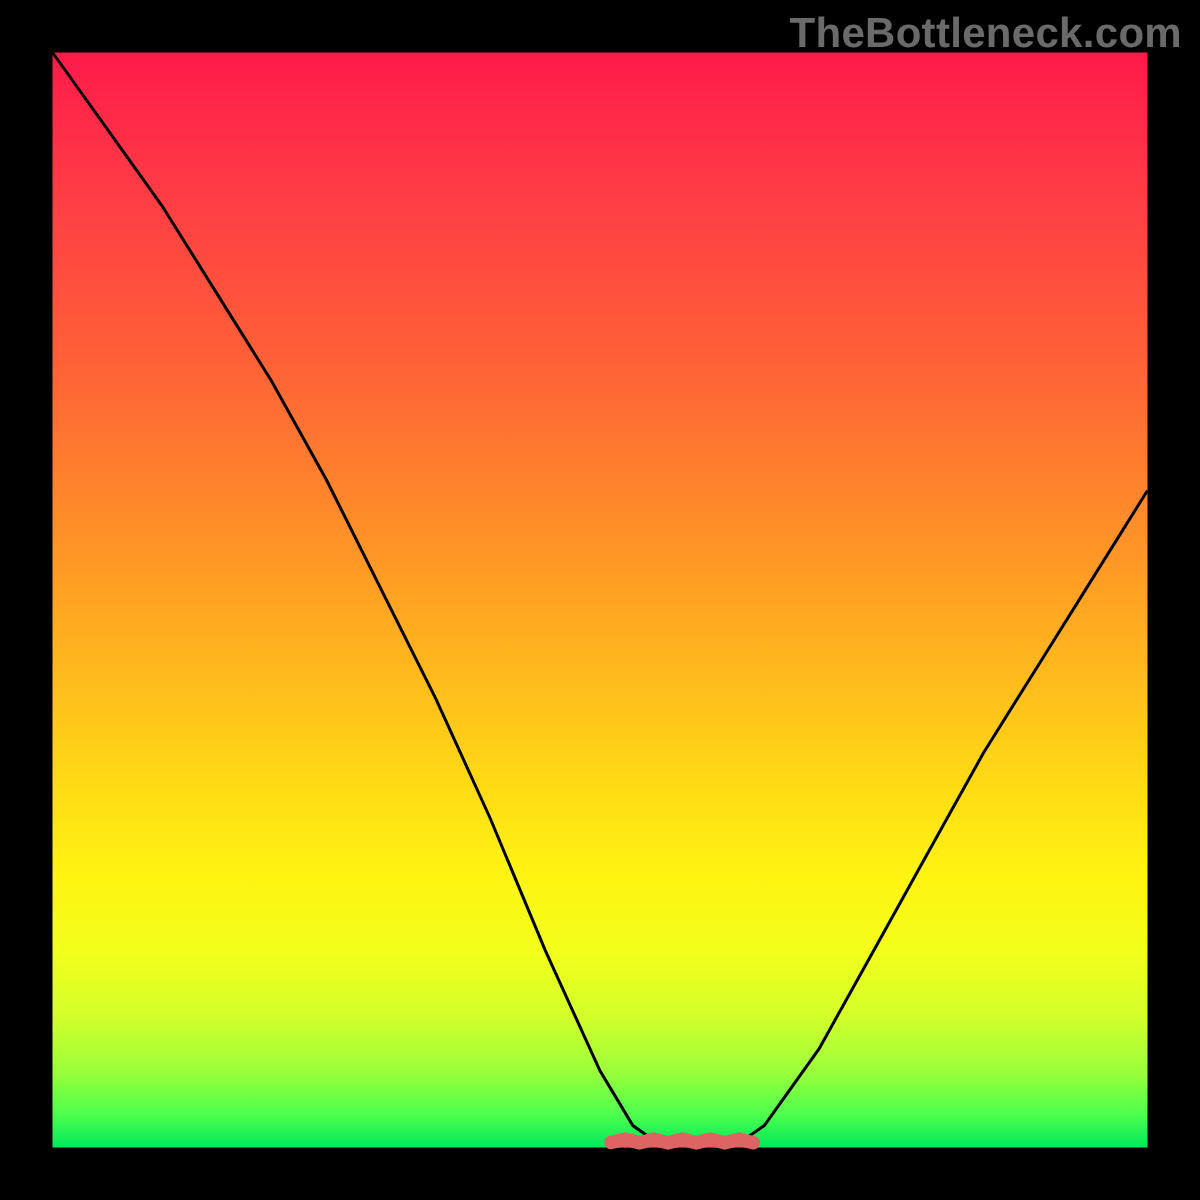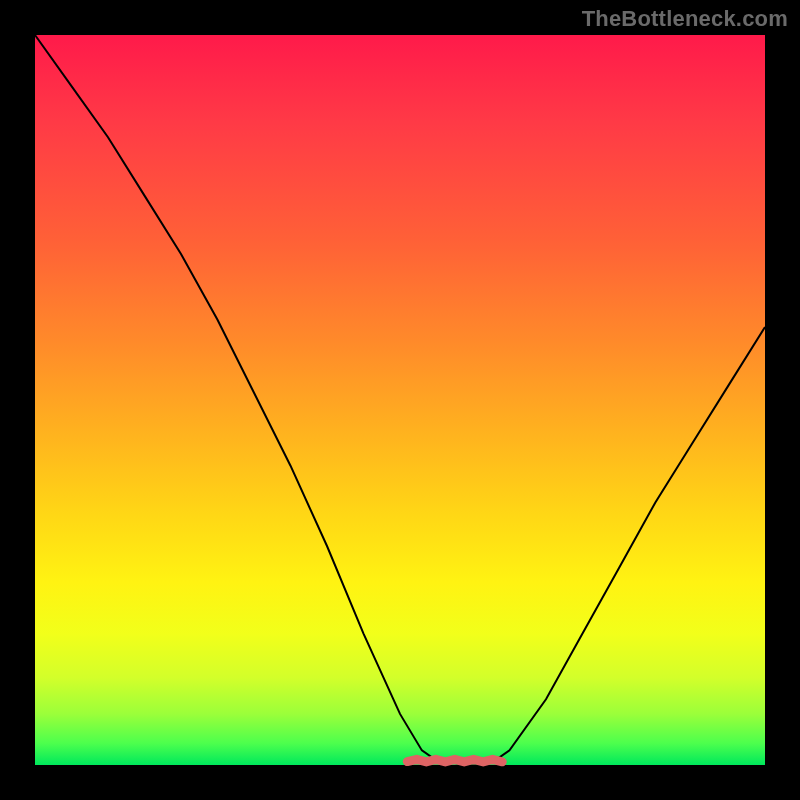--- a/index.html
+++ b/index.html
@@ -16,21 +16,21 @@
     left: 0;
     width: 800px;
     height: 800px;
     background: #000;
   }
   .watermark {
     position: absolute;
     top: 6px;
     right: 12px;
     font-family: Arial, Helvetica, sans-serif;
-    font-size: 22px;
+    font-size: 28px;
     font-weight: 600;
     color: #6a6a6a;
     letter-spacing: 0.2px;
   }
   .plot-area {
     position: absolute;
     left: 35px;
     top: 35px;
     width: 730px;
     height: 730px;

